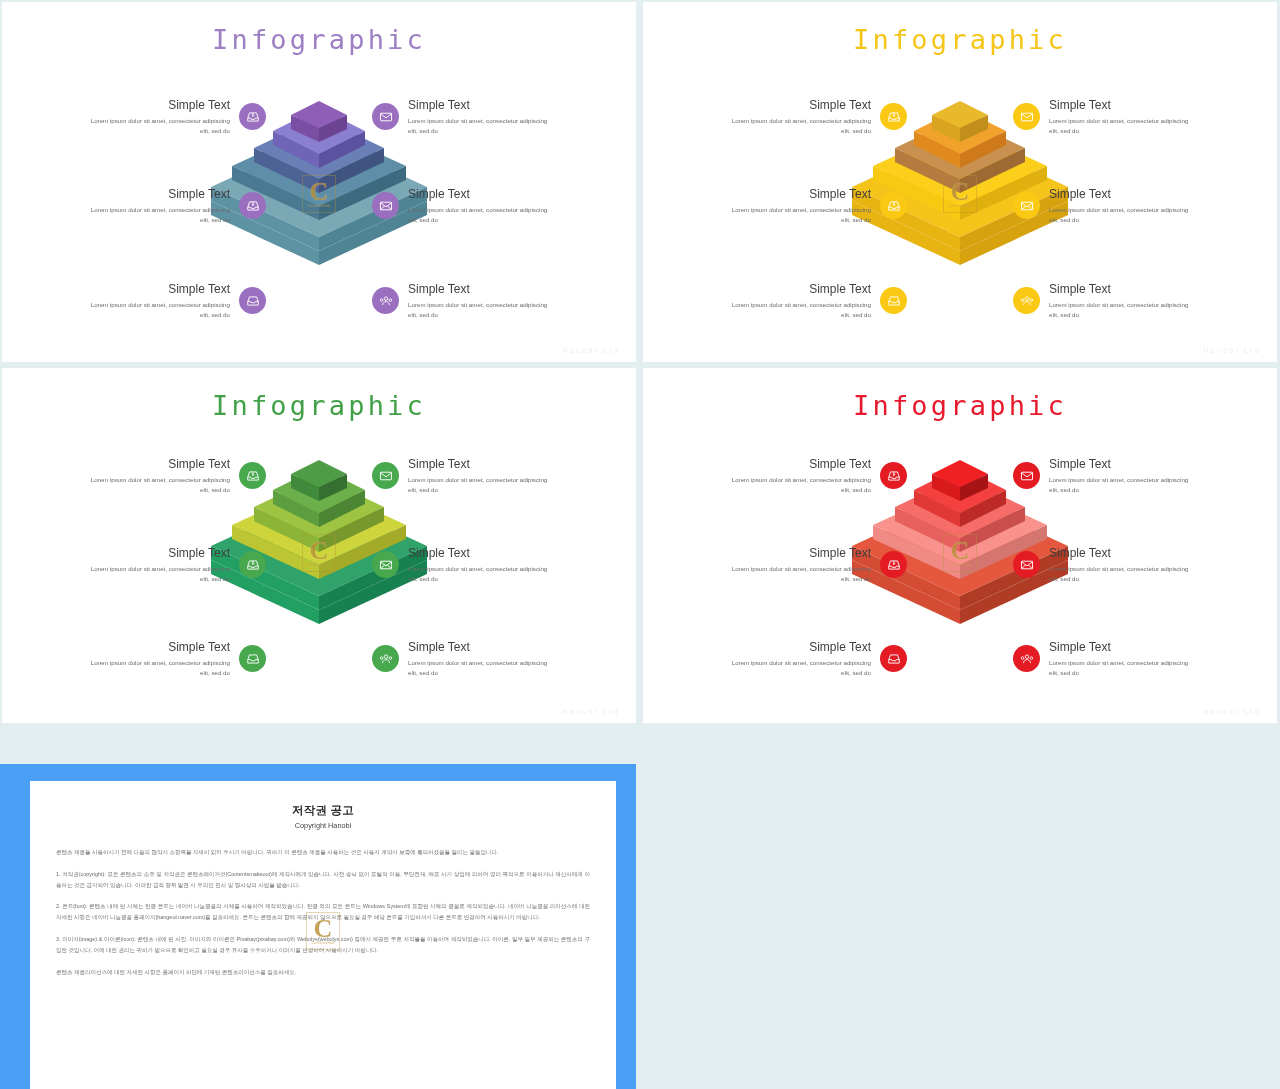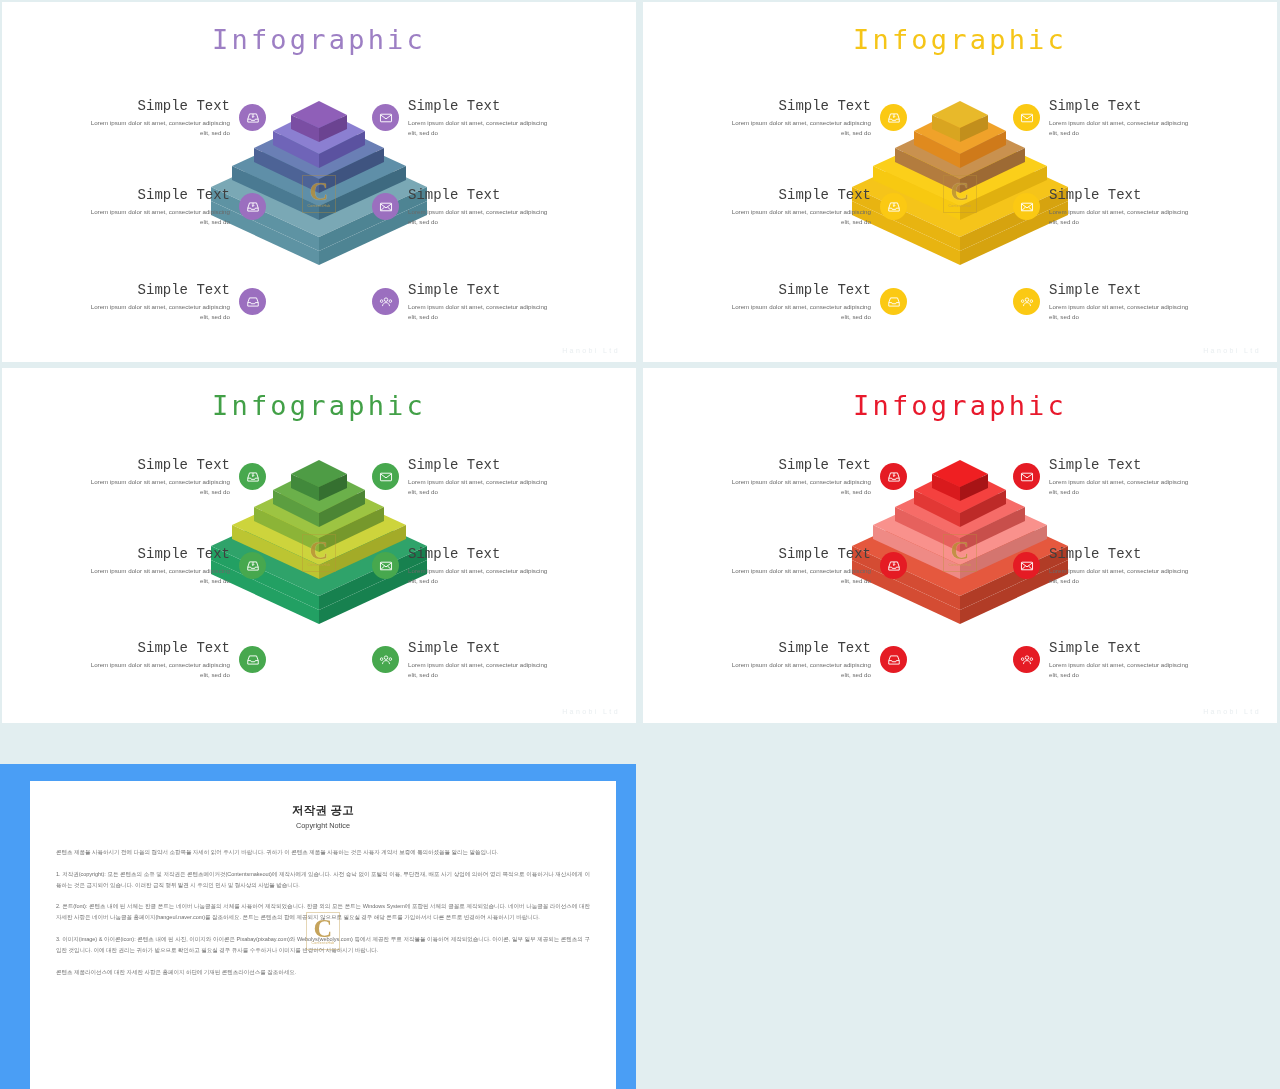--- a/index.html
+++ b/index.html
@@ -68,25 +68,24 @@
     gap: 9px;
   }
   .info-row.left  { right: 370px; flex-direction: row; }
   .info-row.right { left: 370px;  flex-direction: row-reverse; }
 
   .info-row.left .txt  { text-align: right; }
   .info-row.right .txt { text-align: left; }
 
   .txt { width: 145px; }
   .txt .hd {
-    font-size: 14px;
+    font-size: 12px;
     color: #3f3f3f;
     margin-bottom: 4px;
     white-space: nowrap;
-    font-family: Liberation Mono, monospace;
   }
   .txt .bd {
     font-size: 6.2px;
     color: #6a6a6a;
     line-height: 1.55;
   }
 
   .icon-circle {
     width: 27px; height: 27px;
     border-radius: 50%;
@@ -655,21 +654,21 @@
         </svg>
     </div>
   </div>
 
   <div class="slide-footer">Hanobi Ltd</div>
 </div>
 
 <div class="slide-copy">
   <div class="copy-page">
     <div class="copy-title">저작권 공고</div>
-    <div class="copy-subtitle">Copyright Notice</div>
+    <div class="copy-subtitle">Copyright Hanobi</div>
 
     <div class="copy-para">콘텐츠 제품을 사용하시기 전에 다음의 협약서 소항목을 자세히 읽어 주시기 바랍니다. 귀하가 이 콘텐츠 제품을 사용하는 것은 사용자 계약서 보증에 동의하셨음을 알리는 말씀입니다.</div>
     <div class="copy-para">1. 저작권(copyright): 모든 콘텐츠의 소유 및 저작권은 콘텐츠메이커것(Contentsmakeout)에 제작사에게 있습니다. 사전 승낙 없이 포털적 이용, 무단전재, 배포 사기 상업에 의하여 영리 목적으로 이용하거나 재산사에게 이용하는 것은 금지되어 있습니다. 이러한 금칙 행위 발견 시 주의인 민사 및 형사상의 사법을 받습니다.</div>
     <div class="copy-para">2. 폰트(font): 콘텐츠 내에 된 서체는 한글 폰트는 네이버 나눔글꼴의 서체를 사용하여 제작되었습니다. 한글 외의 모든 폰트는 Windows System에 포함된 서체의 글꼴로 제작되었습니다. 네이버 나눔글꼴 라이선스에 대한 자세한 사항은 네이버 나눔글꼴 홈페이지(hangeul.naver.com)를 참조하세요. 폰트는 콘텐츠의 함에 제공되지 않으므로 필요실 경우 해당 폰트를 가입하셔서 다른 폰트로 변경하여 사용하시기 바랍니다.</div>
     <div class="copy-para">3. 이미지(image) &amp; 아이콘(icon): 콘텐츠 내에 된 사진, 이미지와 아이콘은 Pixabay(pixabay.com)와 Webolys(webolys.com) 등에서 제공한 무료 저작물을 이용하여 제작되었습니다. 아이콘, 일부 일부 제공되는 콘텐츠의 구입한 것입니다. 이에 대한 권리는 귀하가 받으므로 확인하고 필요실 경우 유사를 수주하거나 이미지를 변경하여 사용하시기 바랍니다.</div>
     <div class="copy-para">콘텐츠 제품라이선스에 대한 자세한 사항은 홈페이지 하단에 기재된 콘텐츠라이선스를 참조하세요.</div>
 
     <div class="watermark copy-watermark">
       <div class="wm-box"></div>
       <div class="wm-c">C</div>

